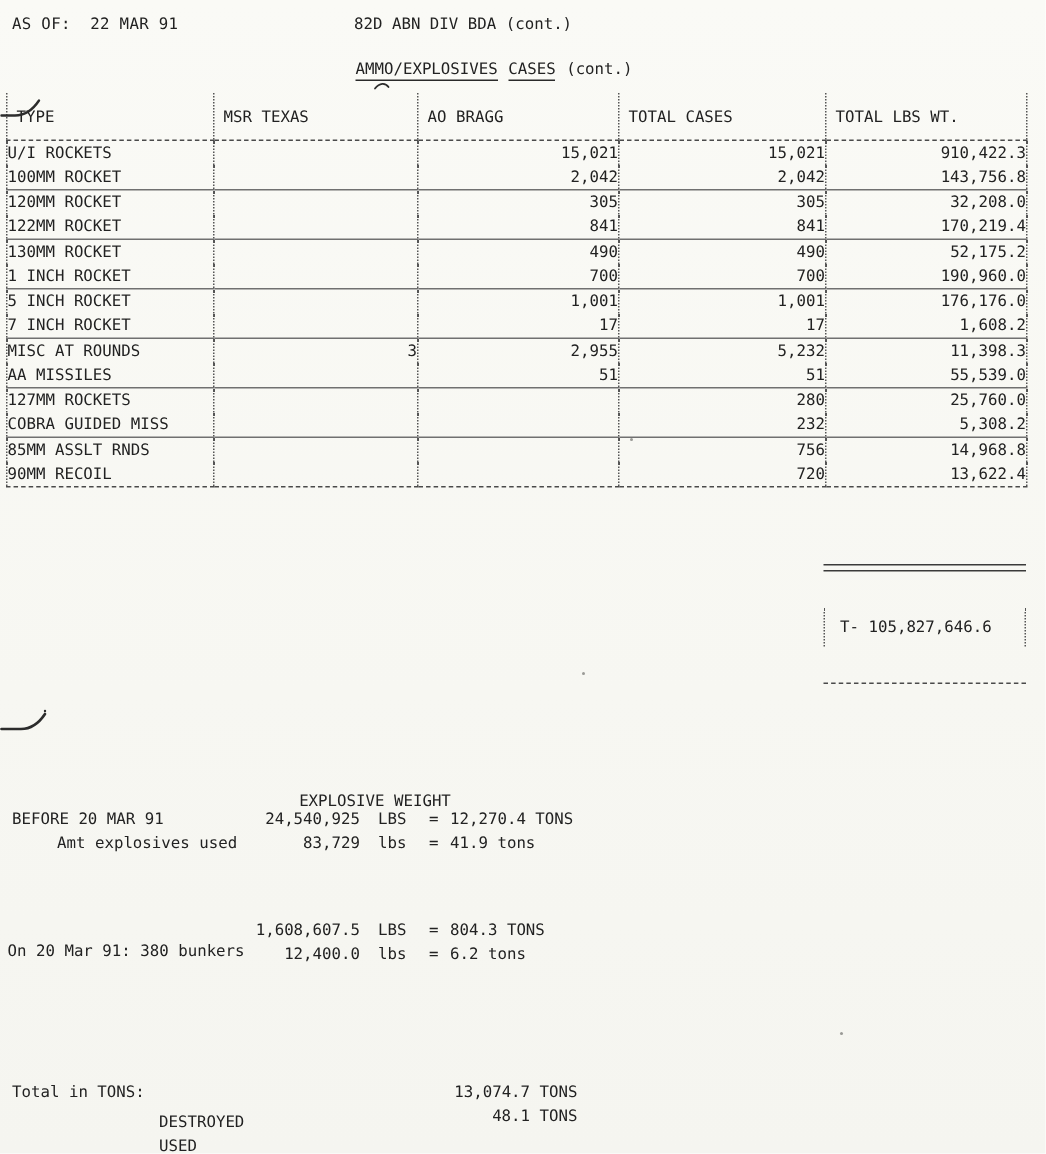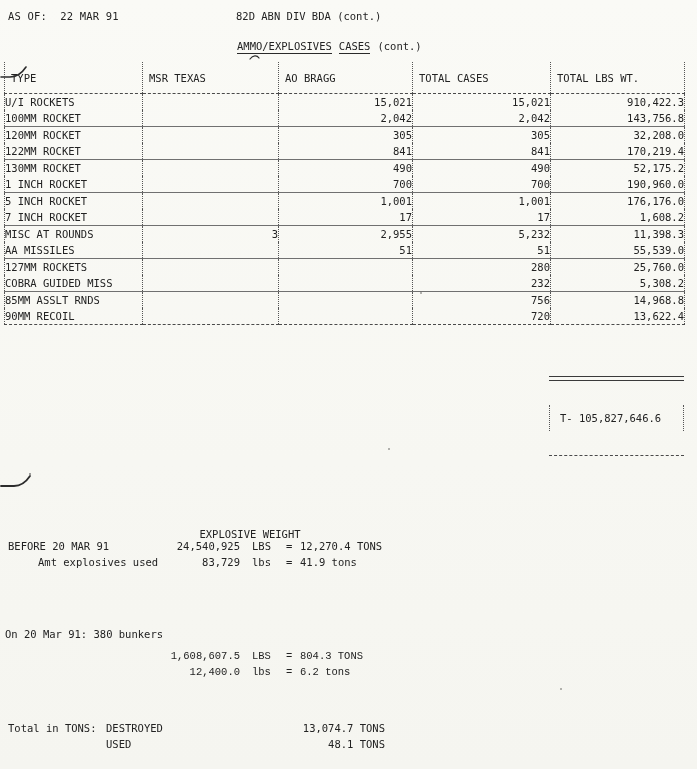--- a/index.html
+++ b/index.html
@@ -39,26 +39,26 @@
   .ew-titles{left:100px;top:492px;width:300px;text-align:center;line-height:17px;}
   .w-rows{left:8px;top:540px;width:400px;}
   .w-row{position:relative;height:16px;}
   .w-label{position:absolute;left:0;}
   .w-label.indent{left:30px;}
   .w-amount{position:absolute;left:152px;width:80px;text-align:right;}
   .w-unit{position:absolute;left:244px;}
   .w-eq{position:absolute;left:278px;}
   .w-tons{position:absolute;left:292px;width:85px;text-align:left;}
   .bunker-head{left:5px;top:628px;}
-  .b-rows{left:8px;top:650px;width:400px;font-family:Liberation Mono, monospace;}
+  .b-rows{left:8px;top:614px;width:400px;}
   
   .t-rows{left:8px;top:722px;width:400px;}
   .t-row{position:relative;height:16px;}
   .t-label{position:absolute;left:0;}
-  .t-name{position:absolute;left:98px;}
+  .t-name{position:absolute;left:98px;margin-top:20px;}
   .t-value{position:absolute;left:250px;width:127px;text-align:right;}
   
   .mark{stroke:#2c2c2c;fill:none;stroke-linecap:round;}
   .speck{position:absolute;width:2px;height:2px;background:#9a9a96;border-radius:50%;}
 </style>
 </head>
 <body>
 
 <div class="abs as-of">AS OF:  22 MAR 91</div>
 <div class="abs doc-title">82D ABN DIV BDA (cont.)</div>

